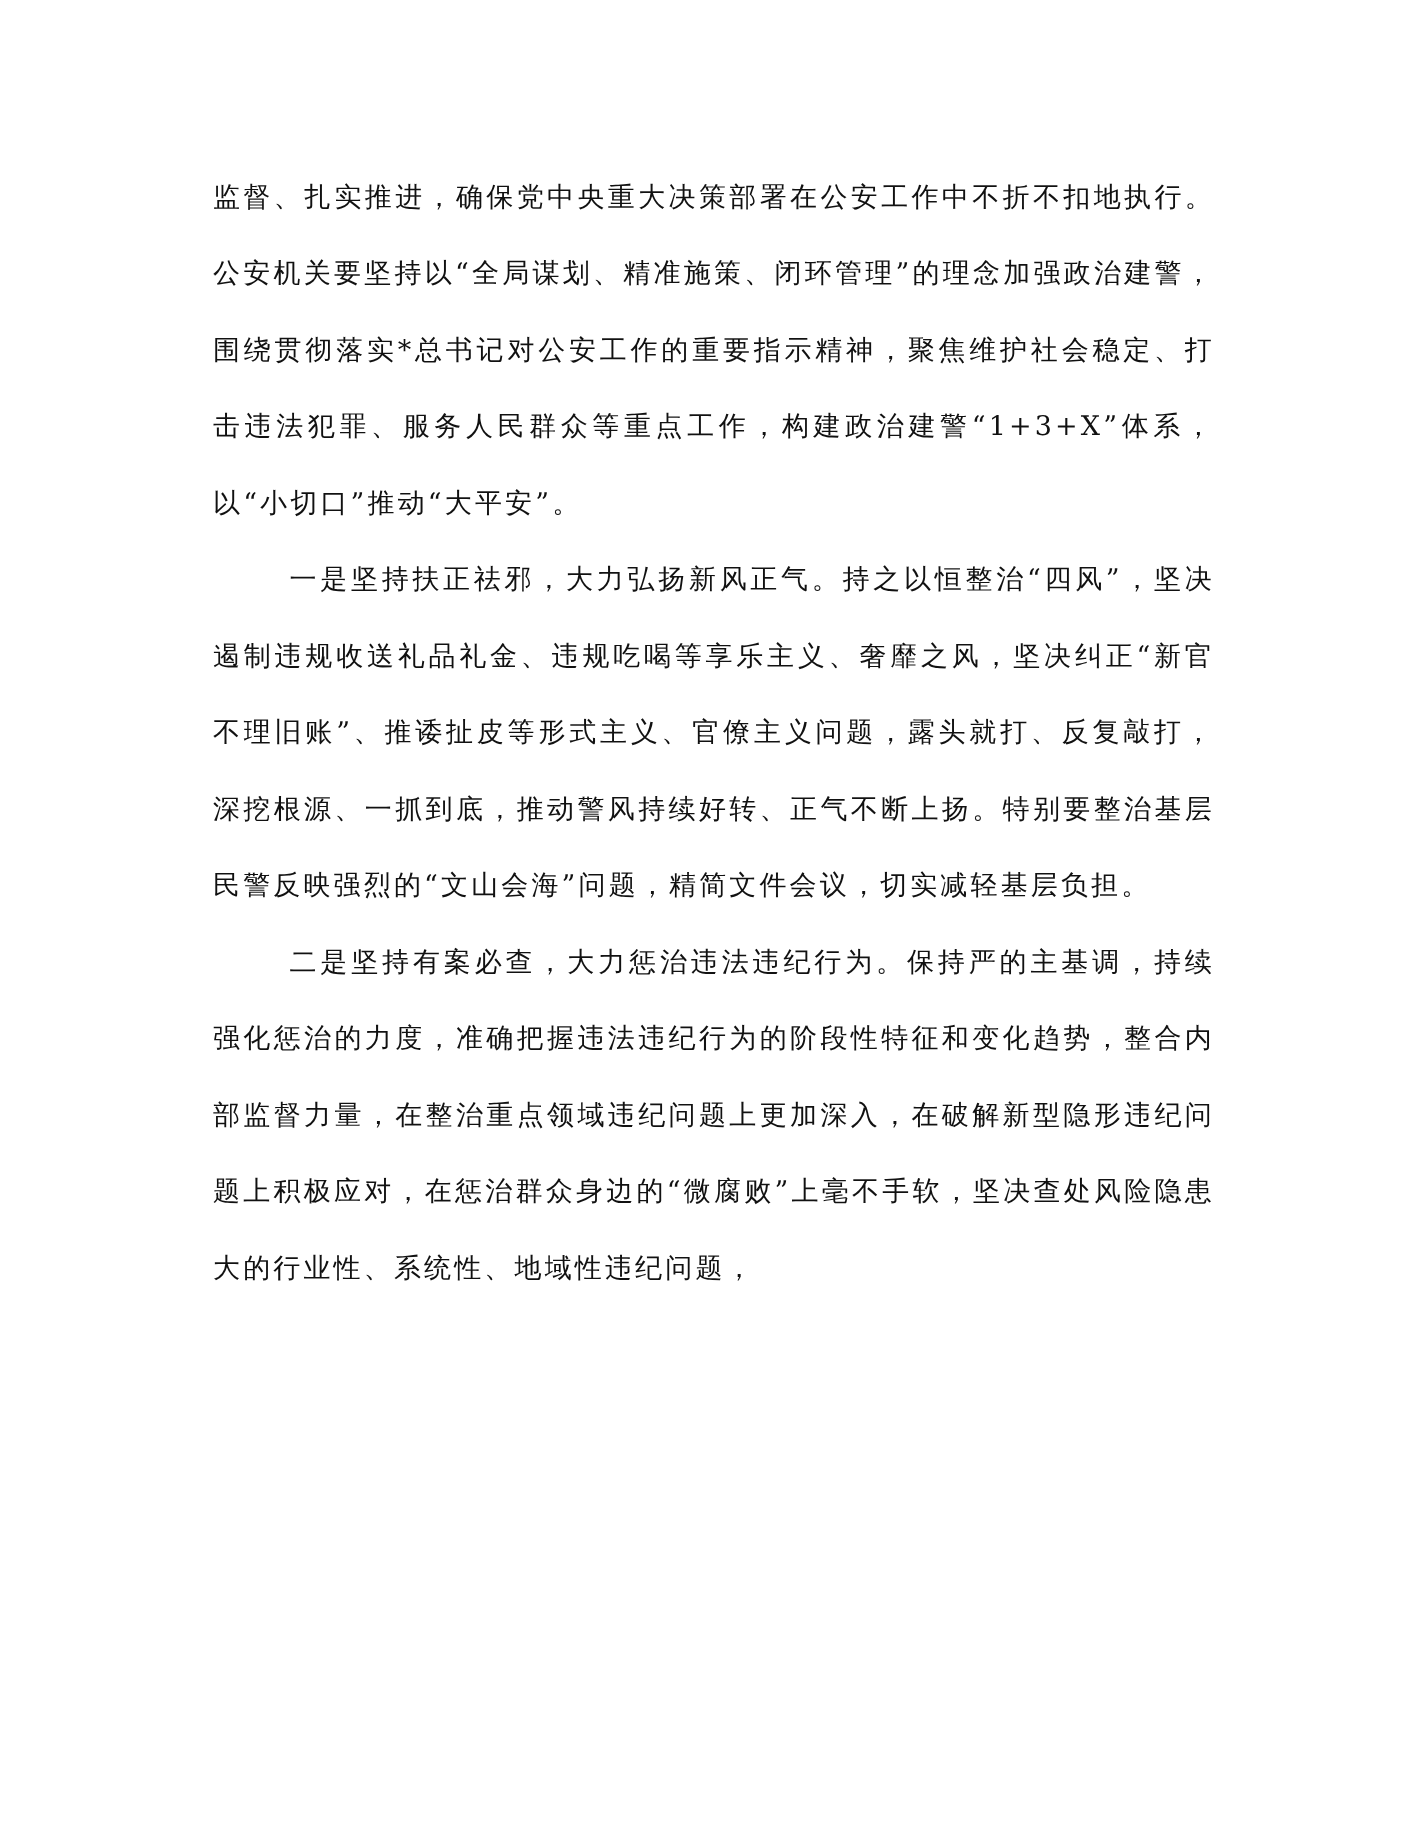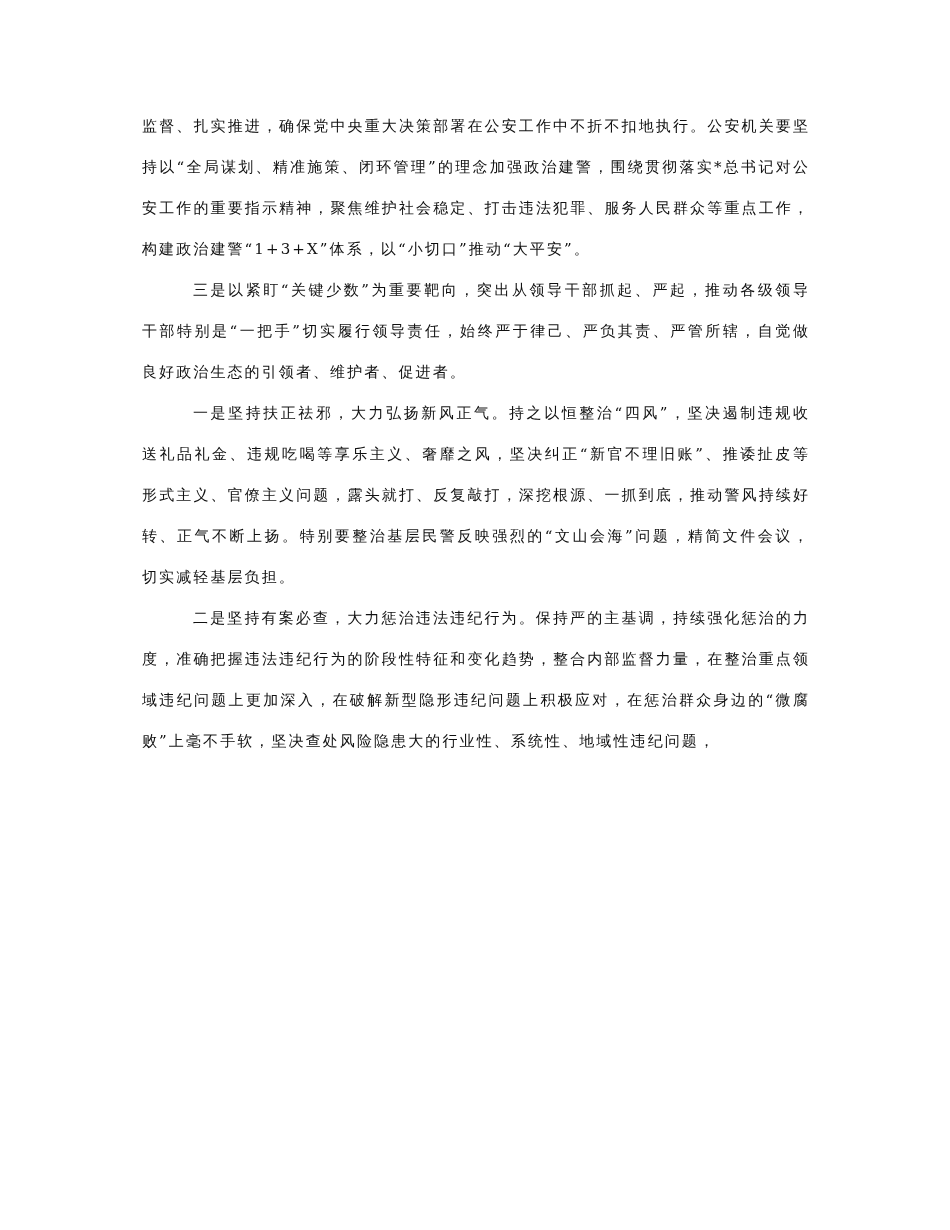--- a/index.html
+++ b/index.html
@@ -16,32 +16,31 @@
       color: #111111;
     }
     .page {
       position: absolute;
       left: 142px;
       top: 106px;
       width: 668px;
     }
     .para {
       margin: 0;
-      font-size: 15px;
-      line-height: 41px;
+      font-size: 18px;
+      line-height: 51px;
       letter-spacing: 2.1px;
       text-align: justify;
       text-align-last: left;
       word-break: break-all;
     }
     .indent {
       text-indent: 51px;
     }
   </style>
 </head>
 <body>
 
 <div class="page">
   <p class="para">监督、扎实推进，确保党中央重大决策部署在公安工作中不折不扣地执行。公安机关要坚持以“全局谋划、精准施策、闭环管理”的理念加强政治建警，围绕贯彻落实*总书记对公安工作的重要指示精神，聚焦维护社会稳定、打击违法犯罪、服务人民群众等重点工作，构建政治建警“1+3+X”体系，以“小切口”推动“大平安”。</p>
-  <p class="para indent">三是以紧盯“关键少数”为重要靶向，突出从领导干部抓起、严起，推动各级领导干部特别是“一把手”切实履行领导责任，始终严于律己、严负其责、严管所辖，自觉做良好政治生态的引领者、维护者、促进者。</p>
   <p class="para indent">一是坚持扶正祛邪，大力弘扬新风正气。持之以恒整治“四风”，坚决遏制违规收送礼品礼金、违规吃喝等享乐主义、奢靡之风，坚决纠正“新官不理旧账”、推诿扯皮等形式主义、官僚主义问题，露头就打、反复敲打，深挖根源、一抓到底，推动警风持续好转、正气不断上扬。特别要整治基层民警反映强烈的“文山会海”问题，精简文件会议，切实减轻基层负担。</p>
   <p class="para indent">二是坚持有案必查，大力惩治违法违纪行为。保持严的主基调，持续强化惩治的力度，准确把握违法违纪行为的阶段性特征和变化趋势，整合内部监督力量，在整治重点领域违纪问题上更加深入，在破解新型隐形违纪问题上积极应对，在惩治群众身边的“微腐败”上毫不手软，坚决查处风险隐患大的行业性、系统性、地域性违纪问题，</p>
 </div>
 
 </body></html>

